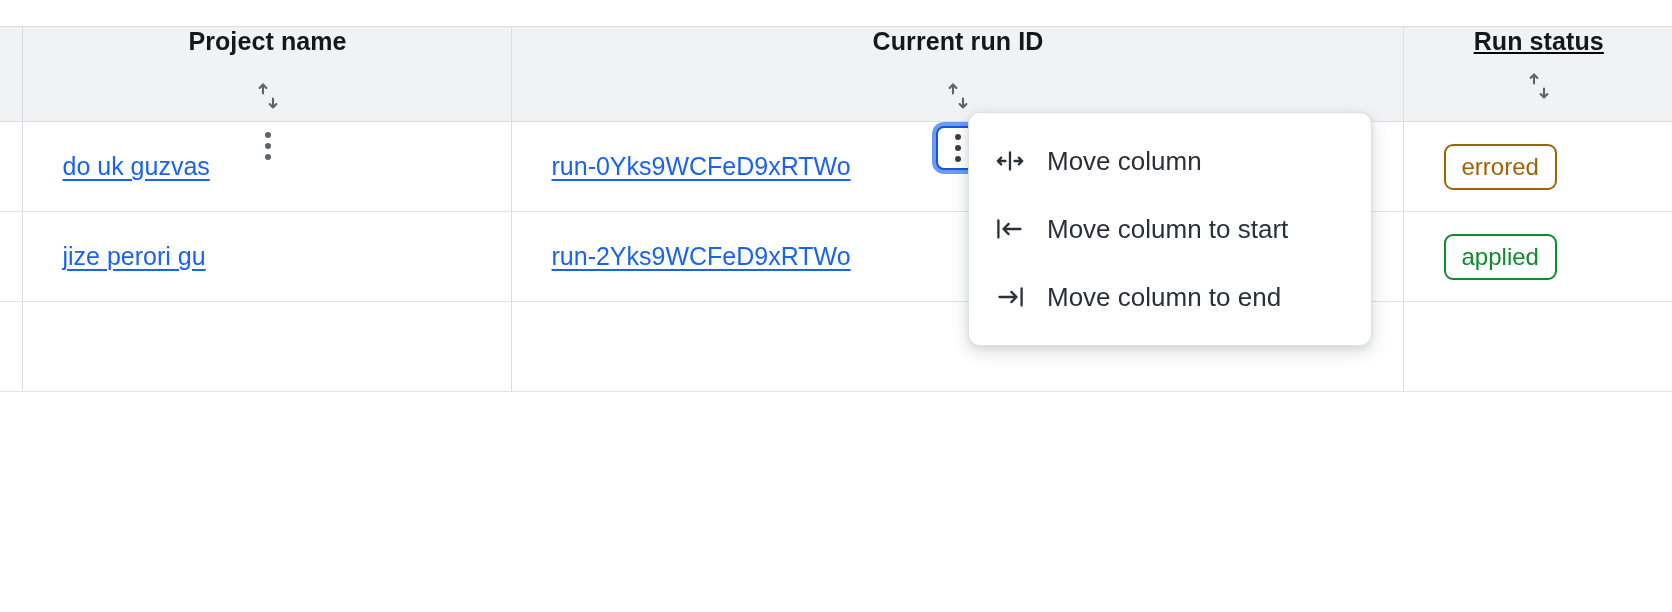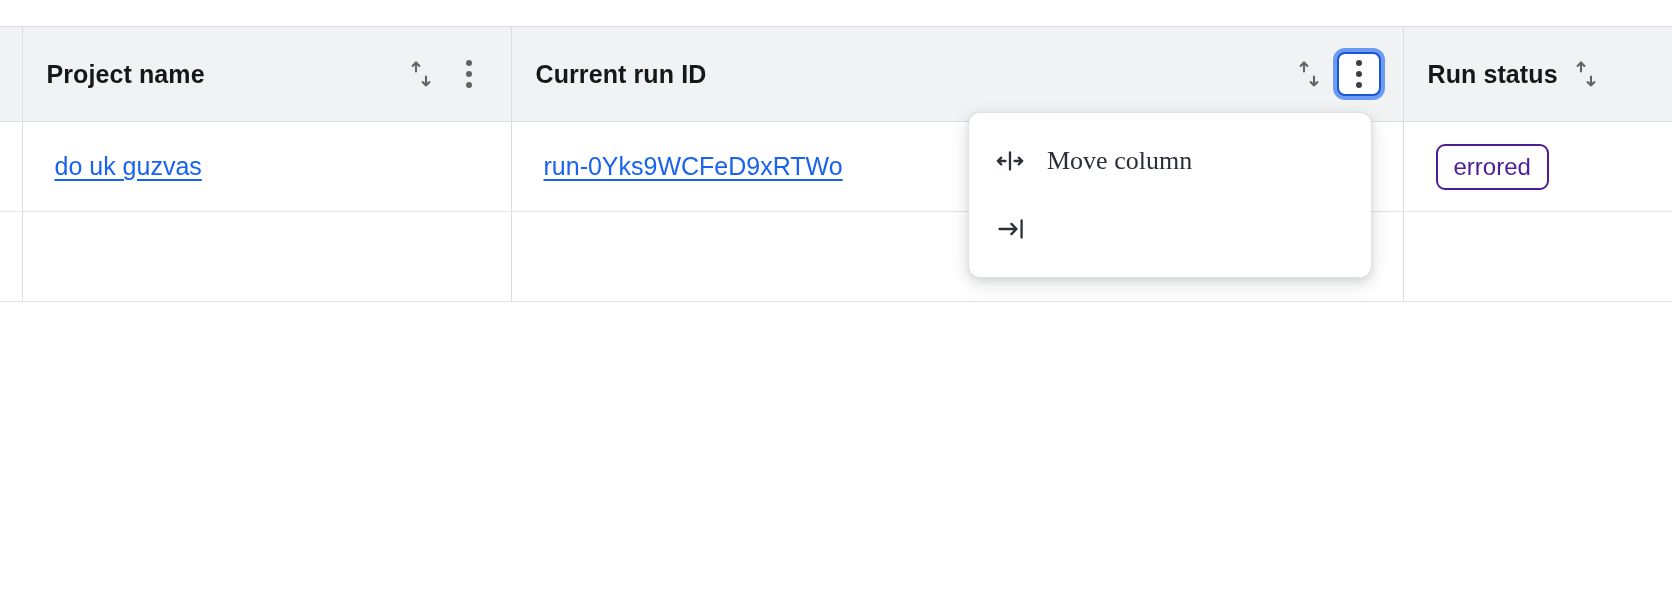--- a/index.html
+++ b/index.html
@@ -41,28 +41,29 @@
   thead th {
     background: #f1f2f4;
     height: 94px;
     padding: 0;
     border-top: 1px solid #dcdde0;
     border-bottom: 1px solid #dcdde0;
     border-right: 1px solid #dcdde0;
     vertical-align: middle;
   }
   thead th.gutter-cell { border-right: 1px solid #dcdde0; }
-  thead th.last-col { border-right: none; }
+  thead th.last-col { border-right: none; text-decoration: underline; }
 
   .th-inner {
     display: flex;
     align-items: center;
     height: 94px;
     padding: 0 22px 0 24px;
     gap: 10px;
+    flex-direction: column;
   }
   .th-title {
     font-size: 25px;
     font-weight: 700;
     color: #15171a;
     letter-spacing: 0.1px;
     white-space: nowrap;
   }
   .th-spacer { flex: 1 1 auto; }
 
@@ -101,21 +102,21 @@
     width: 6px;
     height: 6px;
     border-radius: 50%;
     background: #5f6368;
   }
   .kebab-focus .dots i { background: #3c4043; }
 
   
   tbody td {
     height: 90px;
-    padding: 4px;
+    padding: 12px;
     background: #ffffff;
     border-bottom: 1px solid #e2e3e6;
     border-right: 1px solid #dcdde0;
     vertical-align: middle;
   }
   tbody td.last-col { border-right: none; }
   tbody td.gutter-cell { border-right: 1px solid #dcdde0; }
 
   .cell-pad { padding: 0 22px 0 28px; display: flex; align-items: center; }
 
@@ -135,37 +136,36 @@
     justify-content: center;
     height: 46px;
     padding: 0 16px;
     border-radius: 9px;
     border: 2px solid currentColor;
     font-size: 24px;
     line-height: 1;
     white-space: nowrap;
     background: #ffffff;
   }
-  .badge.errored { color: #4c1d95; }
+  .badge.errored { color: #a16207; }
   .badge.applied { color: #0f8a2e; }
   .badge.planned { color: #c25708; }
 
   
   .menu {
     position: absolute;
     left: 968px;
     top: 112px;
     width: 404px;
     background: #ffffff;
     border: 1px solid #dfe1e4;
     border-radius: 12px;
     box-shadow: 0 6px 18px rgba(15,20,30,0.14), 0 2px 6px rgba(15,20,30,0.08);
     padding: 14px 0 14px 0;
     z-index: 50;
-    font-family: Liberation Serif, serif;
   }
   .menu-item {
     display: flex;
     align-items: center;
     gap: 22px;
     height: 68px;
     padding: 0 26px;
     cursor: pointer;
   }
   .menu-ico {
@@ -273,20 +273,38 @@
               </div>
           </td>
           <td class="last-col">
             <div class="cell-pad">
                 <span class="badge errored">errored</span>
               </div>
           </td>
         </tr>
 
 
+        <tr>
+          <td class="gutter-cell"></td>
+          <td>
+            <div class="cell-pad">
+                <a class="celllink">jize perori gu</a>
+              </div>
+          </td>
+          <td>
+            <div class="cell-pad">
+                <a class="celllink">run-2Yks9WCFeD9xRTWo</a>
+              </div>
+          </td>
+          <td class="last-col">
+            <div class="cell-pad">
+                <span class="badge applied">applied</span>
+              </div>
+          </td>
+        </tr>
 
 
 
         <tr>
           <td class="gutter-cell"></td>
           <td></td>
           <td></td>
           <td class="last-col"></td>
         </tr>
       </tbody>
@@ -298,24 +316,34 @@
       <span class="menu-ico">
         <svg width="28" height="22" viewBox="0 0 28 22" fill="none" xmlns="http://www.w3.org/2000/svg">
           <path d="M14 2.5V19.5" stroke="#2b3038" stroke-width="2.3" stroke-linecap="round"></path>
           <path d="M9.5 11H1.8M1.8 11L5.2 7.6M1.8 11L5.2 14.4" stroke="#2b3038" stroke-width="2.3" stroke-linecap="round" stroke-linejoin="round"></path>
           <path d="M18.5 11H26.2M26.2 11L22.8 7.6M26.2 11L22.8 14.4" stroke="#2b3038" stroke-width="2.3" stroke-linecap="round" stroke-linejoin="round"></path>
         </svg>
       </span>
       <span class="menu-label">Move column</span>
     </div>
 
+    <div class="menu-item">
+      <span class="menu-ico">
+        <svg width="28" height="22" viewBox="0 0 28 22" fill="none" xmlns="http://www.w3.org/2000/svg">
+          <path d="M2.4 2.5V19.5" stroke="#2b3038" stroke-width="2.3" stroke-linecap="round"></path>
+          <path d="M24.5 11H7.5M7.5 11L12.6 5.9M7.5 11L12.6 16.1" stroke="#2b3038" stroke-width="2.3" stroke-linecap="round" stroke-linejoin="round"></path>
+        </svg>
+      </span>
+      <span class="menu-label">Move column to start</span>
+    </div>
 
     <div class="menu-item">
       <span class="menu-ico">
         <svg width="28" height="22" viewBox="0 0 28 22" fill="none" xmlns="http://www.w3.org/2000/svg">
           <path d="M25.6 2.5V19.5" stroke="#2b3038" stroke-width="2.3" stroke-linecap="round"></path>
           <path d="M3.5 11H20.5M20.5 11L15.4 5.9M20.5 11L15.4 16.1" stroke="#2b3038" stroke-width="2.3" stroke-linecap="round" stroke-linejoin="round"></path>
         </svg>
       </span>
+      <span class="menu-label">Move column to end</span>
     </div>
   </div>
 
 </div>
 
 </body></html>

